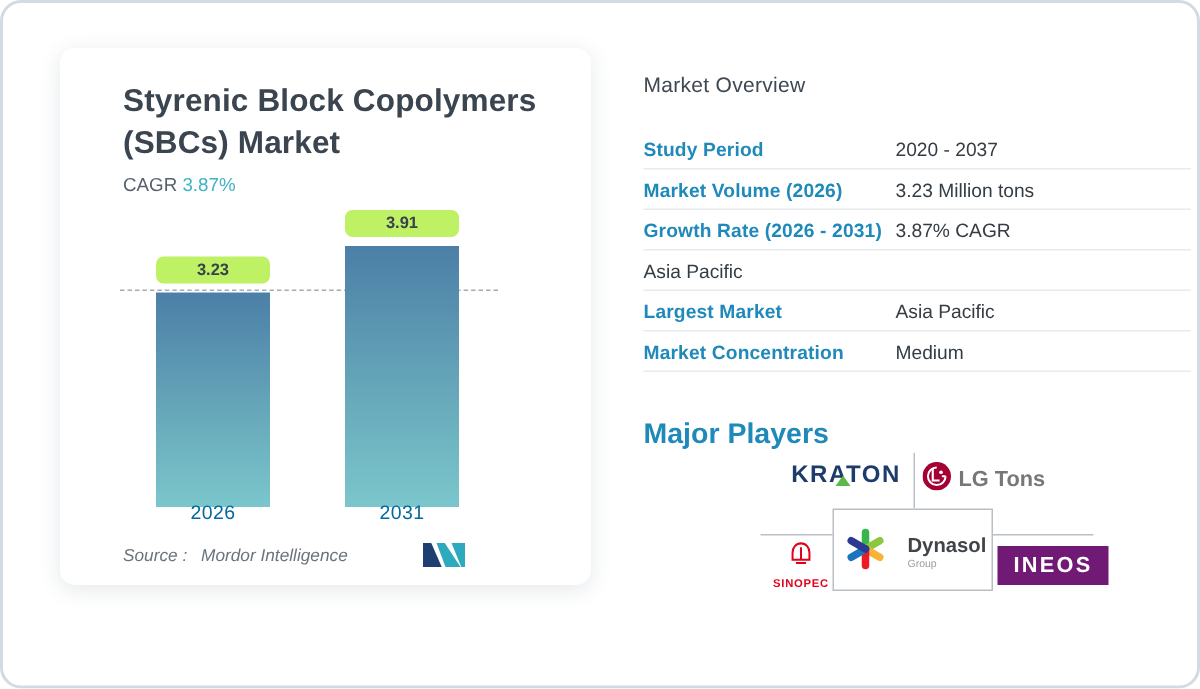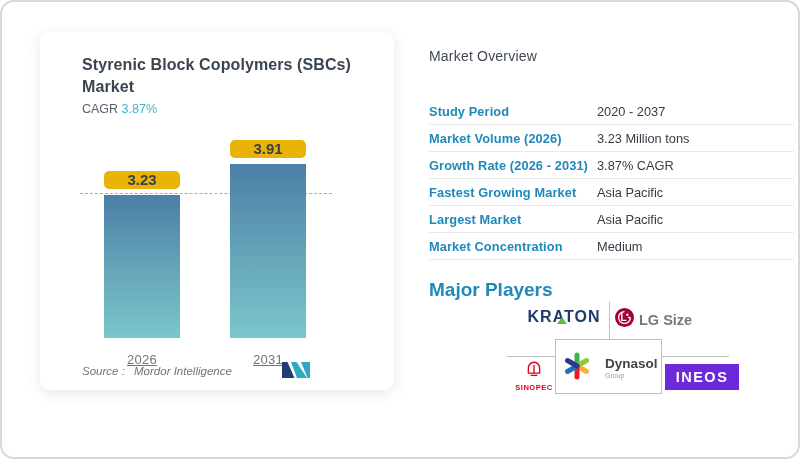--- a/index.html
+++ b/index.html
@@ -5,45 +5,45 @@
   * { margin:0; padding:0; box-sizing:border-box; }
   html,body { width:800px; height:459px; background:#fff; font-family:"Liberation Sans", sans-serif; }
   .frame { position:relative; width:800px; height:459px; background:#ffffff;
            border:2px solid #d2dbe2; border-radius:14px; overflow:hidden; }
 
   
   .chart-card { position:absolute; left:38px; top:30px; width:354px; height:358px;
                 background:#fff; border-radius:10px;
                 box-shadow:0 3px 14px rgba(70,90,110,0.14); }
   .card-head { position:absolute; left:42px; top:22px; width:290px; }
-  .card-title { font-size:16px; font-weight:700; color:#3a4550; line-height:1.35; letter-spacing:.1px; }
+  .card-title { font-size:21px; font-weight:700; color:#3a4550; line-height:1.35; letter-spacing:.1px; }
   .card-sub   { margin-top:7px; font-size:12.5px; color:#57616b; }
   .card-cagr  { margin-top:5px; font-size:12.5px; color:#57616b; }
   .cagr-val   { color:#41b3c5; }
 
   .plot { position:absolute; left:0; top:130px; width:354px; height:176px; }
   .bar  { position:absolute; bottom:0; width:76px;
           background:linear-gradient(to bottom, #4c7fa7 0%, #66a7b9 55%, #7bc6cc 100%); }
   .bar-1 { left:64px; } .bar-2 { left:190px; }
   .pill { position:absolute; width:76px; height:18px; line-height:18px; text-align:center;
-          background:#eab308; border-radius:5px; font-size:15px; font-weight:700; color:#39424c; }
+          background:#bef264; border-radius:5px; font-size:11px; font-weight:700; color:#39424c; }
   .pill-1 { left:64px;text-align:center; } .pill-2 { left:190px; }
   .refline { position:absolute; left:40px; width:252px; height:0;
              border-top:1.5px dashed #a5adb4; }
-  .cat { position:absolute; top:190px; width:76px; text-align:center;
-         font-size:13px; color:#737373; letter-spacing:.3px;text-decoration:underline; }
+  .cat { position:absolute; top:172px; width:76px; text-align:center;
+         font-size:13px; color:#0369a1; letter-spacing:.3px; }
   .cat-1 { left:64px; } .cat-2 { left:190px; }
 
   .source-row { position:absolute; left:42px; top:333px; width:280px; font-size:11.5px; color:#6a747e;font-style:italic; }
   .source-row .lbl { margin-right:6px; }
   .mi-logo { position:absolute; left:242px; top:330px; }
 
   
   .overview-heading { position:absolute; left:427px; top:46px; font-size:14px; color:#3e4852; letter-spacing:.2px; }
-  .fact-table { position:absolute; left:427px; top:96px; width:365px; }
+  .fact-table { position:absolute; left:427px; top:84px; width:365px; }
   .fact-row { display:flex; align-items:center; height:27px; border-bottom:1px solid #e9eaeb; }
   .fact-label { width:168px; font-size:12.8px; font-weight:700; color:#1f89ba; letter-spacing:.1px; }
   .fact-value { font-size:12.8px; color:#343c44; }
   .mp-label { position:absolute; left:427px; top:277px; font-size:19px; font-weight:700; color:#1f89ba; }
 
   
   .players { position:absolute; left:420px; top:295px; width:372px; height:112px; }
   .pline { position:absolute; background:#b9bfc4; }
   .v-divider   { left:187px; top:5px;  width:1px; height:37px; }
   .center-box  { position:absolute; left:133px; top:42px; width:107px; height:55px;
@@ -57,21 +57,21 @@
                 border-left:5px solid transparent; border-right:5px solid transparent;
                 border-bottom:7px solid #5cb947; }
   .lgchem { position:absolute; left:193px; top:11px; display:flex; align-items:center; gap:5px; }
   .lg-text { font-size:14.5px; font-weight:700; color:#76777a; }
   .sinopec { position:absolute; left:89px; top:63px; width:46px; text-align:center; }
   .sinopec-name { margin-top:1px; font-size:7.5px; font-weight:700; color:#e3001b; letter-spacing:.5px; }
   .dynasol { position:absolute; left:140px; top:53px; display:flex; align-items:center; gap:13px; }
   .dyn-text  { font-size:13.5px; font-weight:700; color:#404448; line-height:1; }
   .dyn-group { font-size:7px; color:#9aa0a5; margin-top:2px; }
   .ineos { position:absolute; left:243px; top:67px; width:74px; height:26px;
-           background:#6d28d9; color:#fff; display:flex; align-items:center; justify-content:center;
+           background:#701a75; color:#fff; display:flex; align-items:center; justify-content:center;
            font-size:14.5px; font-weight:700; letter-spacing:1.5px; }
 
   .disclaimer { position:absolute; left:427px; top:423px; font-size:12px; color:#434d57; }
 </style>
 </head>
 <body>
 
 <div class="frame">
 
   <div class="chart-card">
@@ -115,21 +115,20 @@
     </div>
     <div class="fact-row">
       <div class="fact-label">Market Volume (2026)</div>
       <div class="fact-value">3.23 Million tons</div>
     </div>
     <div class="fact-row">
       <div class="fact-label">Growth Rate (2026 - 2031)</div>
       <div class="fact-value">3.87% CAGR</div>
     </div>
     <div class="fact-row">
-      <div class="fact-label">Fastest Growing Market</div>
       <div class="fact-value">Asia Pacific</div>
     </div>
     <div class="fact-row">
       <div class="fact-label">Largest Market</div>
       <div class="fact-value">Asia Pacific</div>
     </div>
     <div class="fact-row">
       <div class="fact-label">Market Concentration</div>
       <div class="fact-value">Medium</div>
     </div>
@@ -151,21 +150,21 @@
     <div class="lgchem">
       <span>
         <svg width="19" height="19" viewBox="0 0 20 20">
           <circle cx="10" cy="10" r="10" fill="#a50034"></circle>
           <circle cx="13" cy="7.2" r="1.3" fill="#ffffff"></circle>
           <path d="M7.2 4.6 V13 H12" stroke="#ffffff" stroke-width="1.5" fill="none"></path>
           <path d="M16.2 10 A6.2 6.2 0 1 1 10 3.8" stroke="#ffffff" stroke-width="1.4" fill="none"></path>
           <path d="M16.2 10 h-2.6" stroke="#ffffff" stroke-width="1.4"></path>
         </svg>
       </span>
-      <span class="lg-text">LG Size</span>
+      <span class="lg-text">LG Tons</span>
     </div>
 
     <div class="sinopec">
       <span>
         <svg width="18" height="18" viewBox="0 0 24 24">
           <path d="M12 3 C7.5 3 4.5 6.8 4.5 11 v6.5 h15 V11 C19.5 6.8 16.5 3 12 3 Z" fill="none" stroke="#e3001b" stroke-width="1.8"></path>
           <path d="M12 6.5 v11" stroke="#e3001b" stroke-width="1.8"></path>
           <path d="M7.5 20.5 h9" stroke="#e3001b" stroke-width="1.8"></path>
         </svg>
       </span>

